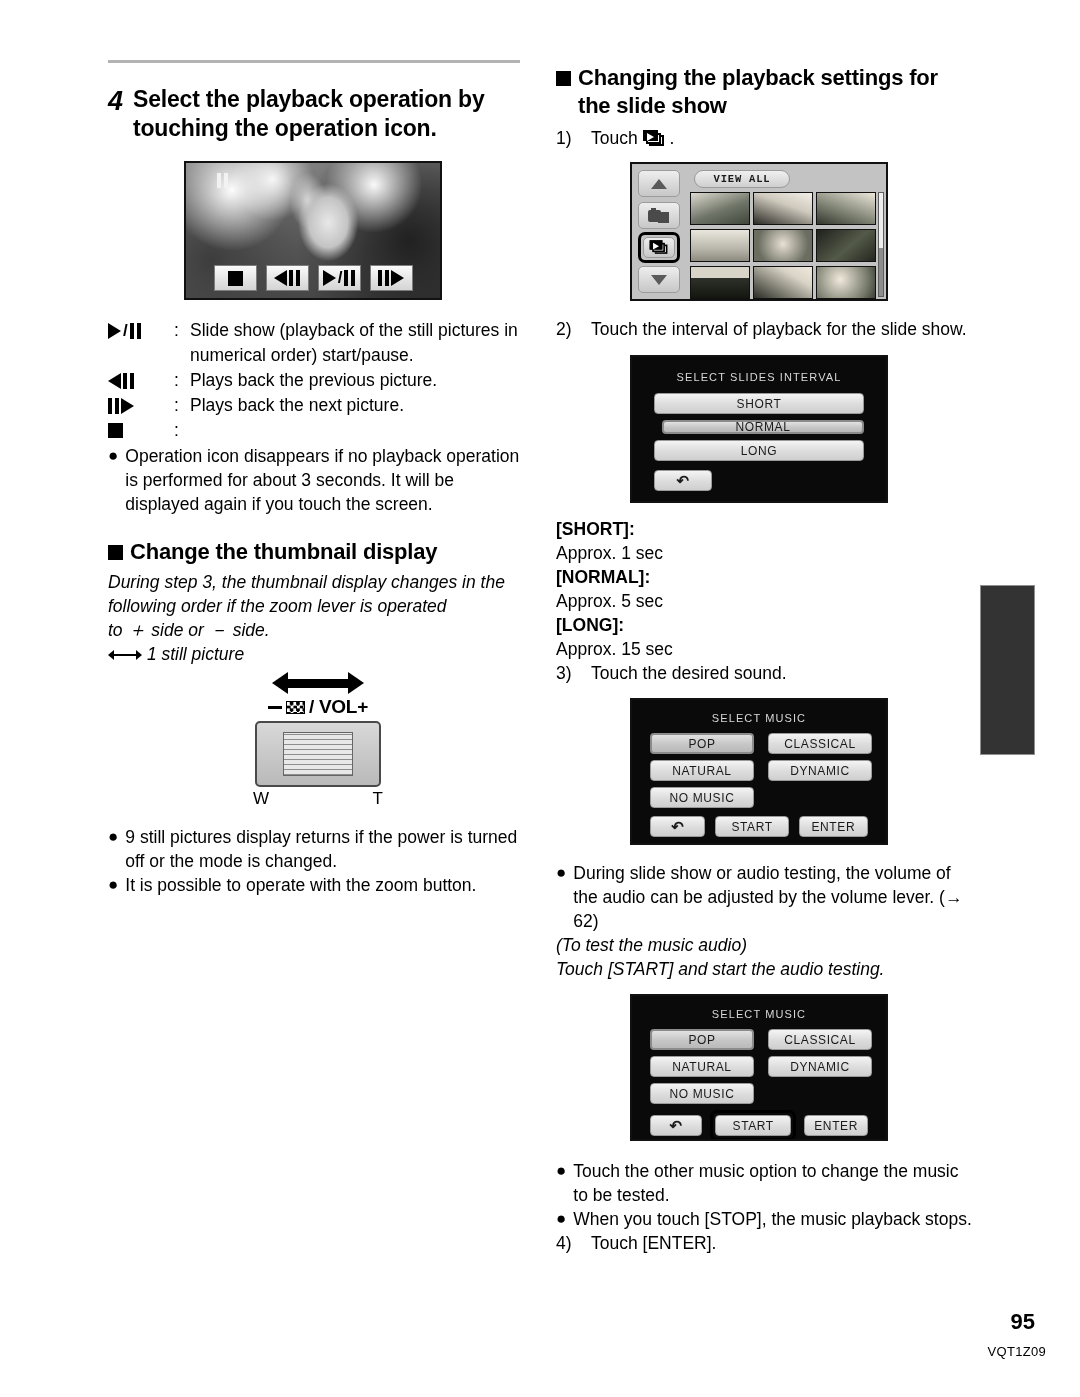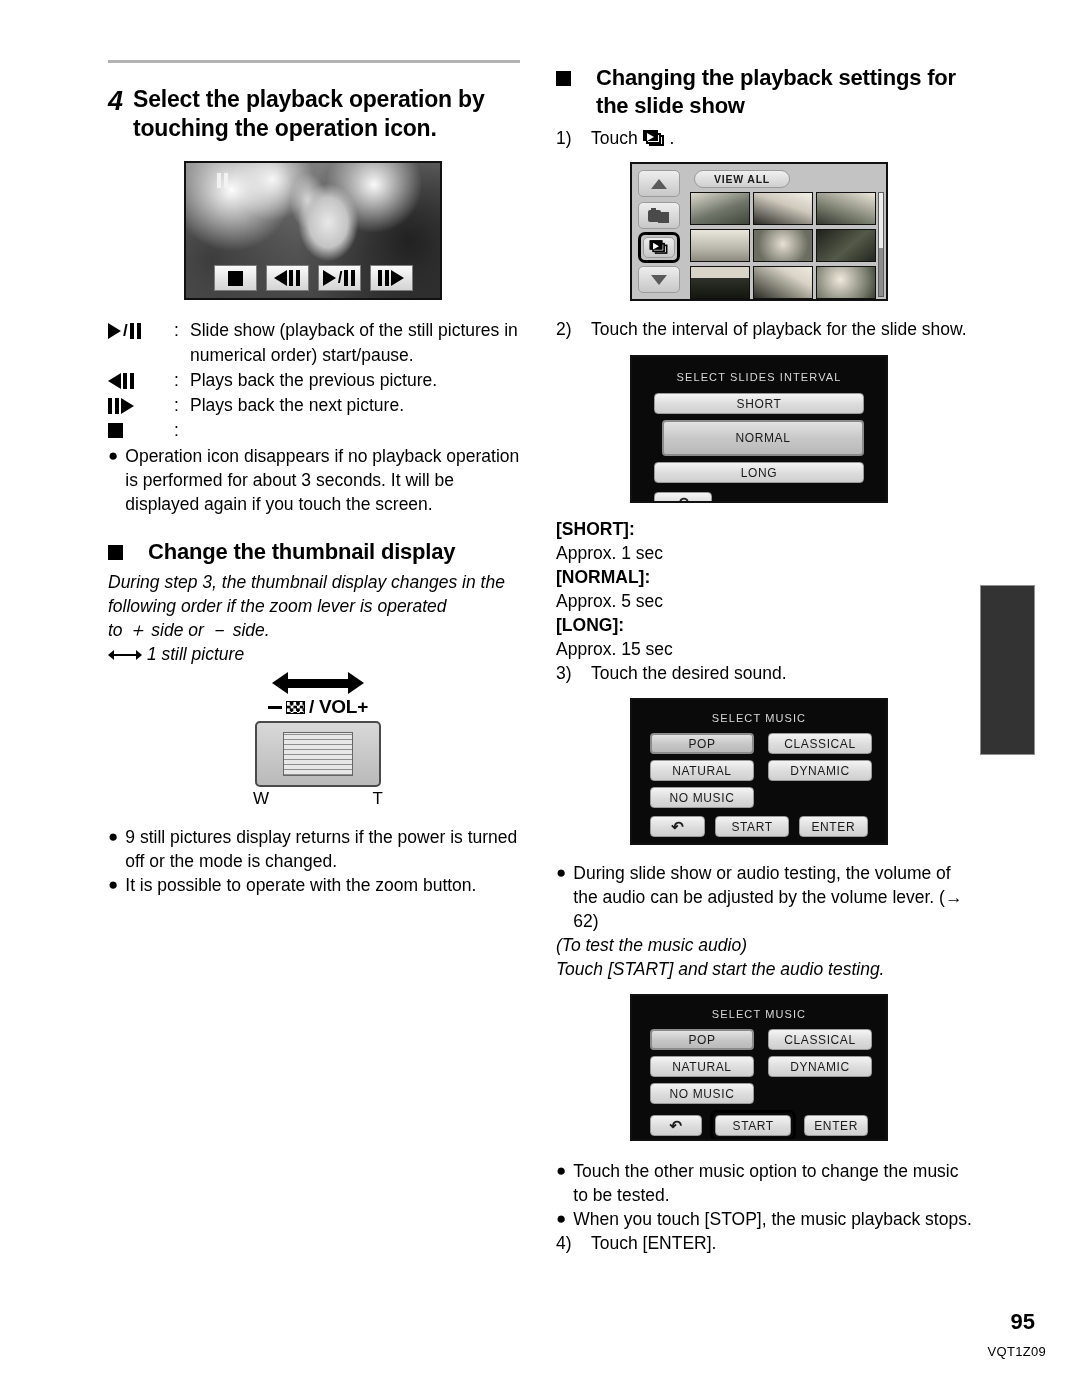--- a/index.html
+++ b/index.html
@@ -22,21 +22,21 @@
   
   .step-head { display: flex; align-items: flex-start; gap: 10px; }
   .step-num {
     font-size: 27px; font-weight: bold; font-style: italic;
     line-height: 32px; flex: 0 0 auto;
   }
   .step-title {
     font-size: 23px; font-weight: bold; line-height: 29px;
     letter-spacing: -0.2px;
   }
-  .sec-head { display: flex; align-items: flex-start; gap: 25px; margin-bottom: 4px; }
+  .sec-head { display: flex; align-items: flex-start; gap: 7px; margin-bottom: 4px; }
   .sq {
     width: 15px; height: 15px; background: #000; flex: 0 0 auto; margin-top: 7px;
   }
   .sec-title { font-size: 22px; font-weight: bold; line-height: 28px; letter-spacing: -0.2px; }
   .para { font-size: 17.5px; line-height: 24px; font-style: italic; }
 
   .numitem { display: flex; gap: 9px; font-size: 17.5px; line-height: 24px; }
   .numitem .n { flex: 0 0 26px; }
   .numitem .t { flex: 1; }
 
@@ -343,21 +343,21 @@
 
     <div class="numitem" style="margin-top:6px;">
       <span class="n">1)</span>
       <span class="t">
         <span>Touch</span>
         <span class="slides-ic"><b></b><b></b><b></b><s></s></span>
         <span>.</span>
       </span>
     </div>
 
-    <div style="margin: 12px 0 0 74px;">
+    <div style="margin: 12px 0 0 74px; font-family: Liberation Mono, monospace;">
       <div class="thumbshot">
         <div class="tb-col">
           <div class="tb-btn">
               <span class="arrow-up"></span>
             </div>
           <div class="tb-btn">
             <span class="cam-ic">
                 <u></u>
                 <u></u>
                 <u></u>
@@ -399,21 +399,21 @@
 
     <div class="numitem" style="margin-top: 16px;">
       <span class="n">2)</span>
       <span class="t">Touch the interval of playback for the slide show.</span>
     </div>
 
     <div style="margin: 14px 0 0 74px;">
       <div class="shot" style="width:258px;height:148px;padding:14px 22px 10px;">
         <div class="shot-title">SELECT SLIDES INTERVAL</div>
         <div class="btn" style="height:21px;margin-top:10px;">SHORT</div>
-        <div class="btn sel" style="height:36px;margin-top:6px;margin-left:8px;">NORMAL</div>
+        <div class="btn sel" style="height:14px;margin-top:6px;margin-left:8px;">NORMAL</div>
         <div class="btn" style="height:21px;margin-top:6px;">LONG</div>
         <div class="btn" style="height:21px;width:58px;margin-top:9px;">
           <span class="back-ic">↶</span>
         </div>
       </div>
     </div>
 
     <div style="margin-top: 14px;">
       <div class="defterm">[SHORT]:</div>
       <div class="defval">Approx. 1 sec</div>

